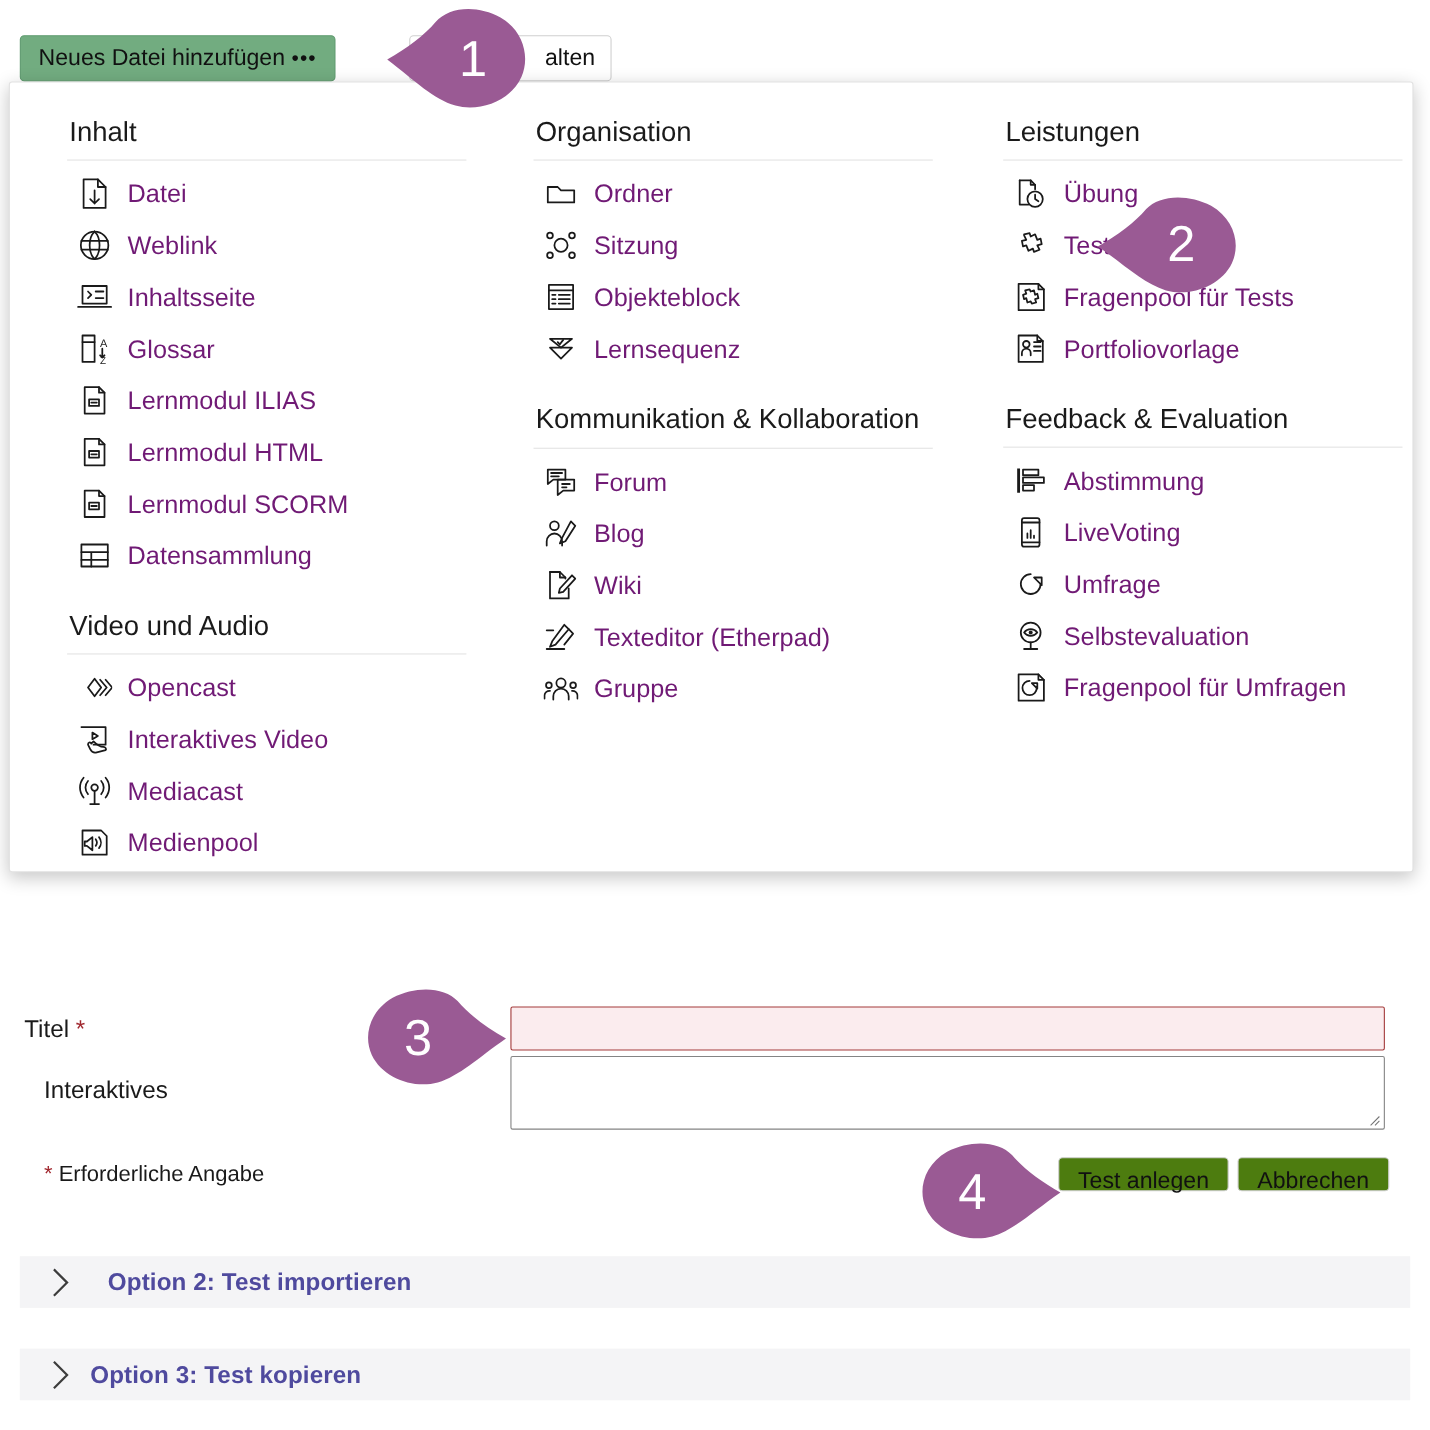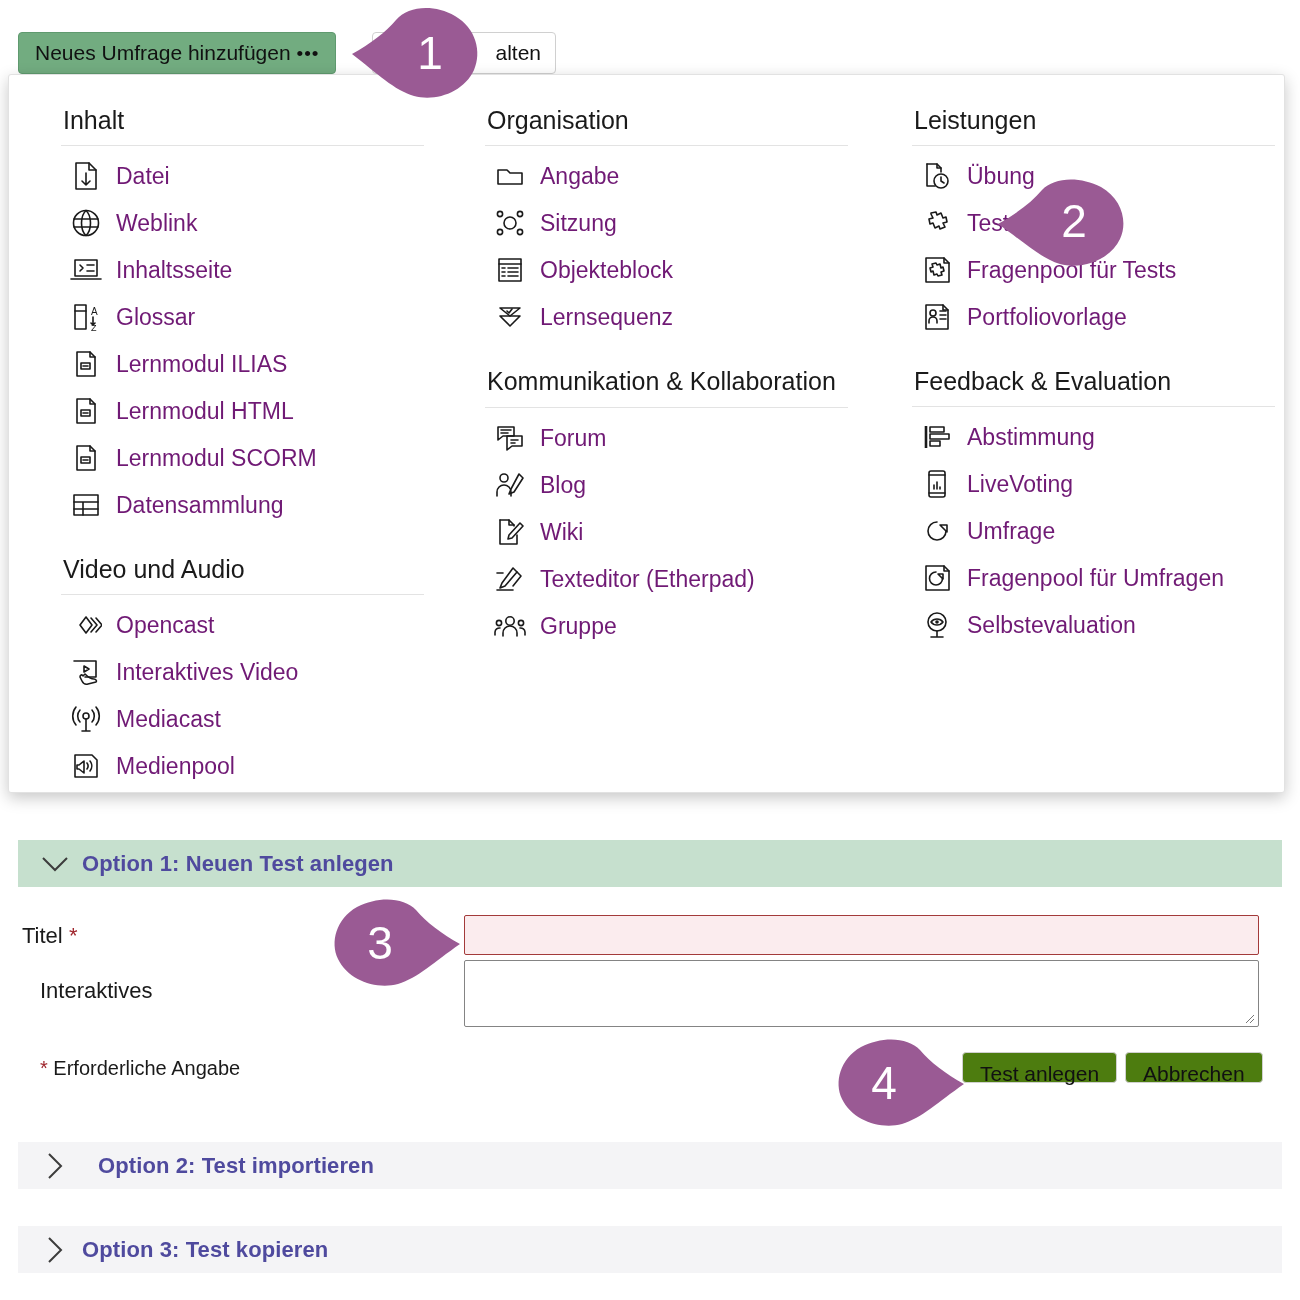--- a/index.html
+++ b/index.html
@@ -118,21 +118,21 @@
   .m4 { left: 834px; top: 1040px; }
   .m4 .num { left: 20px; top: 8px; width: 60px; height: 70px; }
 </style>
 </head>
 <body>
 
 <div id="page">
 
   <div class="toolbar">
     <div class="btn-add">
-      <span>Neues Umfrage hinzufügen</span>
+      <span>Neues Datei hinzufügen</span>
       <span class="dots">•••</span>
     </div>
     <div class="btn-manage">
       <span>alten</span>
     </div>
   </div>
 
   <div class="dropdown">
     <div class="cols">
       <div class="col col-1" id="col1">
@@ -272,21 +272,21 @@
       <div class="col col-2" id="col2">
           <div class="grp">
             <div class="grp-title">Organisation</div>
             <div class="grp-rule"></div>
             <div class="mi">
               <span class="ic">
                 <svg width="30" height="26" viewBox="0 0 30 26">
                   <path d="M3 21 v-14 h9 l3 3 h12 v11 z" stroke="#1a1a1a" stroke-width="1.6" fill="none" stroke-linecap="round" stroke-linejoin="round"></path>
                 </svg>
               </span>
-              <span class="lbl">Angabe</span>
+              <span class="lbl">Ordner</span>
             </div>
             <div class="mi">
               <span class="ic">
                 <svg width="30" height="30" viewBox="0 0 30 30">
                   <circle cx="15" cy="15" r="6" stroke="#1a1a1a" stroke-width="1.6" fill="none" stroke-linecap="round" stroke-linejoin="round"></circle>
                   <circle cx="5" cy="6" r="2.6" stroke="#1a1a1a" stroke-width="1.6" fill="none" stroke-linecap="round" stroke-linejoin="round"></circle>
                   <circle cx="25" cy="6" r="2.6" stroke="#1a1a1a" stroke-width="1.6" fill="none" stroke-linecap="round" stroke-linejoin="round"></circle>
                   <circle cx="5" cy="24" r="2.6" stroke="#1a1a1a" stroke-width="1.6" fill="none" stroke-linecap="round" stroke-linejoin="round"></circle>
                   <circle cx="25" cy="24" r="2.6" stroke="#1a1a1a" stroke-width="1.6" fill="none" stroke-linecap="round" stroke-linejoin="round"></circle>
                 </svg>
@@ -450,53 +450,45 @@
               <span class="ic">
                 <svg width="28" height="28" viewBox="0 0 28 28">
                   <path d="M14 5 a9 9 0 1 0 9 9" stroke="#1a1a1a" stroke-width="1.6" fill="none" stroke-linecap="round" stroke-linejoin="round"></path>
                   <path d="M17 8 h7 v7 z" stroke="#1a1a1a" stroke-width="1.6" fill="none" stroke-linecap="round" stroke-linejoin="round"></path>
                 </svg>
               </span>
               <span class="lbl">Umfrage</span>
             </div>
             <div class="mi">
               <span class="ic">
+                <svg width="28" height="30" viewBox="0 0 28 30">
+                  <circle cx="14" cy="12" r="9" stroke="#1a1a1a" stroke-width="1.6" fill="none" stroke-linecap="round" stroke-linejoin="round"></circle>
+                  <path d="M8 12 c 3 -4, 9 -4, 12 0 c -3 4, -9 4, -12 0 z" stroke="#1a1a1a" stroke-width="1.6" fill="none" stroke-linecap="round" stroke-linejoin="round"></path>
+                  <circle cx="14" cy="12" r="1.8" fill="#1a1a1a"></circle>
+                  <path d="M14 21 v5 M8 27 h12" stroke="#1a1a1a" stroke-width="1.6" fill="none" stroke-linecap="round" stroke-linejoin="round"></path>
+                </svg>
+              </span>
+              <span class="lbl">Selbstevaluation</span>
+            </div>
+            <div class="mi">
+              <span class="ic">
                 <svg width="30" height="30" viewBox="0 0 30 30">
                   <path d="M4 3 h18 l5 5 v19 h-23 z" stroke="#1a1a1a" stroke-width="1.6" fill="none" stroke-linecap="round" stroke-linejoin="round"></path>
                   <path d="M22 3 v5 h5" stroke="#1a1a1a" stroke-width="1.6" fill="none" stroke-linecap="round" stroke-linejoin="round"></path>
                   <path d="M14 9 a6.5 6.5 0 1 0 6.5 6.5" stroke="#1a1a1a" stroke-width="1.6" fill="none" stroke-linecap="round" stroke-linejoin="round"></path>
                   <path d="M16 11 h5 v5 z" stroke="#1a1a1a" stroke-width="1.6" fill="none" stroke-linecap="round" stroke-linejoin="round"></path>
                 </svg>
               </span>
               <span class="lbl">Fragenpool für Umfragen</span>
             </div>
-            <div class="mi">
-              <span class="ic">
-                <svg width="28" height="30" viewBox="0 0 28 30">
-                  <circle cx="14" cy="12" r="9" stroke="#1a1a1a" stroke-width="1.6" fill="none" stroke-linecap="round" stroke-linejoin="round"></circle>
-                  <path d="M8 12 c 3 -4, 9 -4, 12 0 c -3 4, -9 4, -12 0 z" stroke="#1a1a1a" stroke-width="1.6" fill="none" stroke-linecap="round" stroke-linejoin="round"></path>
-                  <circle cx="14" cy="12" r="1.8" fill="#1a1a1a"></circle>
-                  <path d="M14 21 v5 M8 27 h12" stroke="#1a1a1a" stroke-width="1.6" fill="none" stroke-linecap="round" stroke-linejoin="round"></path>
-                </svg>
-              </span>
-              <span class="lbl">Selbstevaluation</span>
-            </div>
           </div>
         </div>
     </div>
   </div>
 
-  <div class="opt-head opt-1">
-    <span class="chev">
-      <svg width="28" height="18" viewBox="0 0 28 18">
-          <path d="M2 3 L14 15 L26 3" fill="none" stroke="#3c3c3c" stroke-width="2"></path>
-        </svg>
-    </span>
-    <span class="otitle">Option 1: Neuen Test anlegen</span>
-  </div>
 
   <div class="form-body">
     <div class="lbl-field lbl-titel">
       <span>Titel</span>
       <span class="req-star">*</span>
     </div>
     <div class="lbl-field lbl-besch">Interaktives</div>
 
     <input class="inp-title" type="text" value="" style="">
     <div class="inp-desc">

